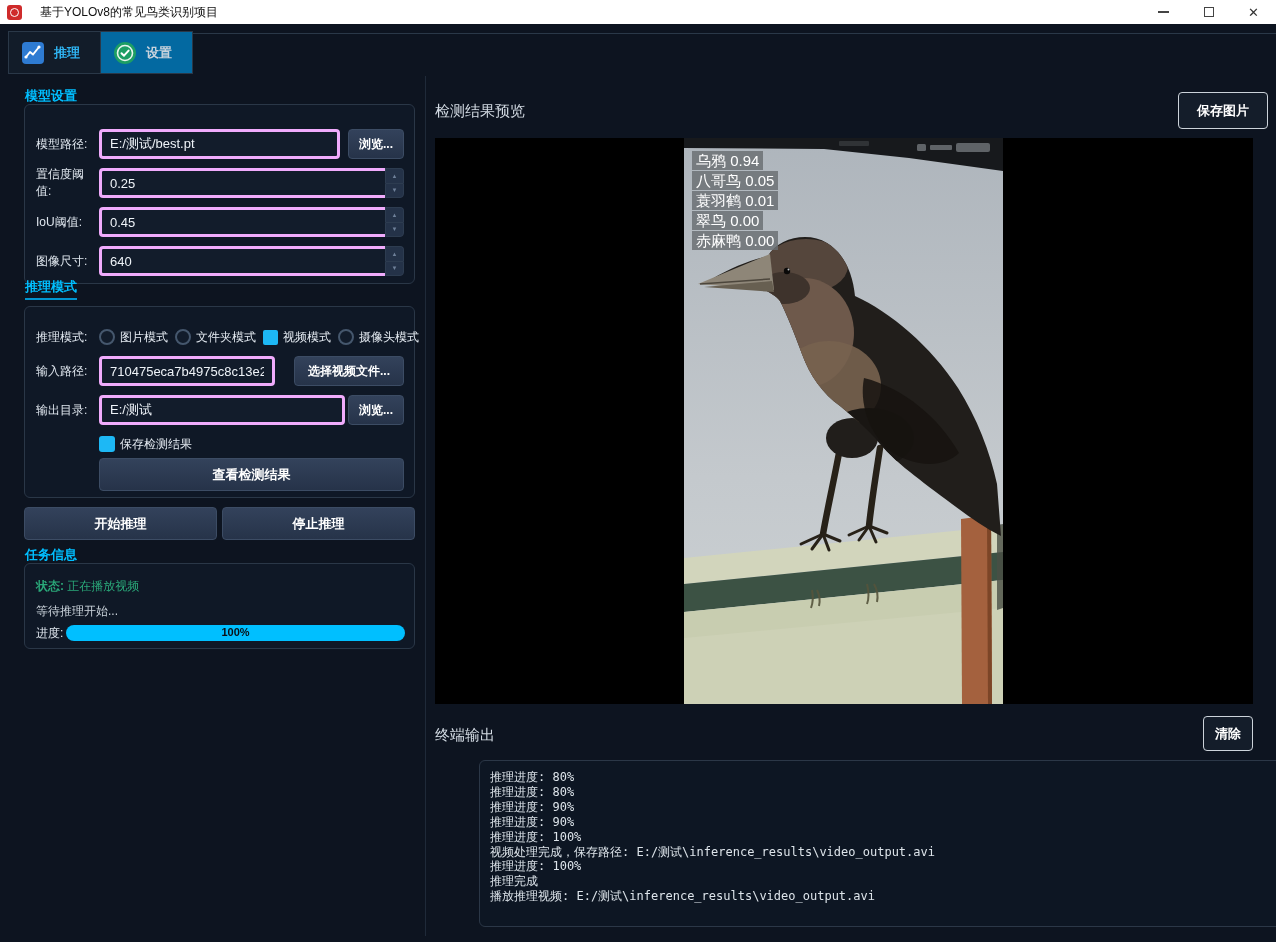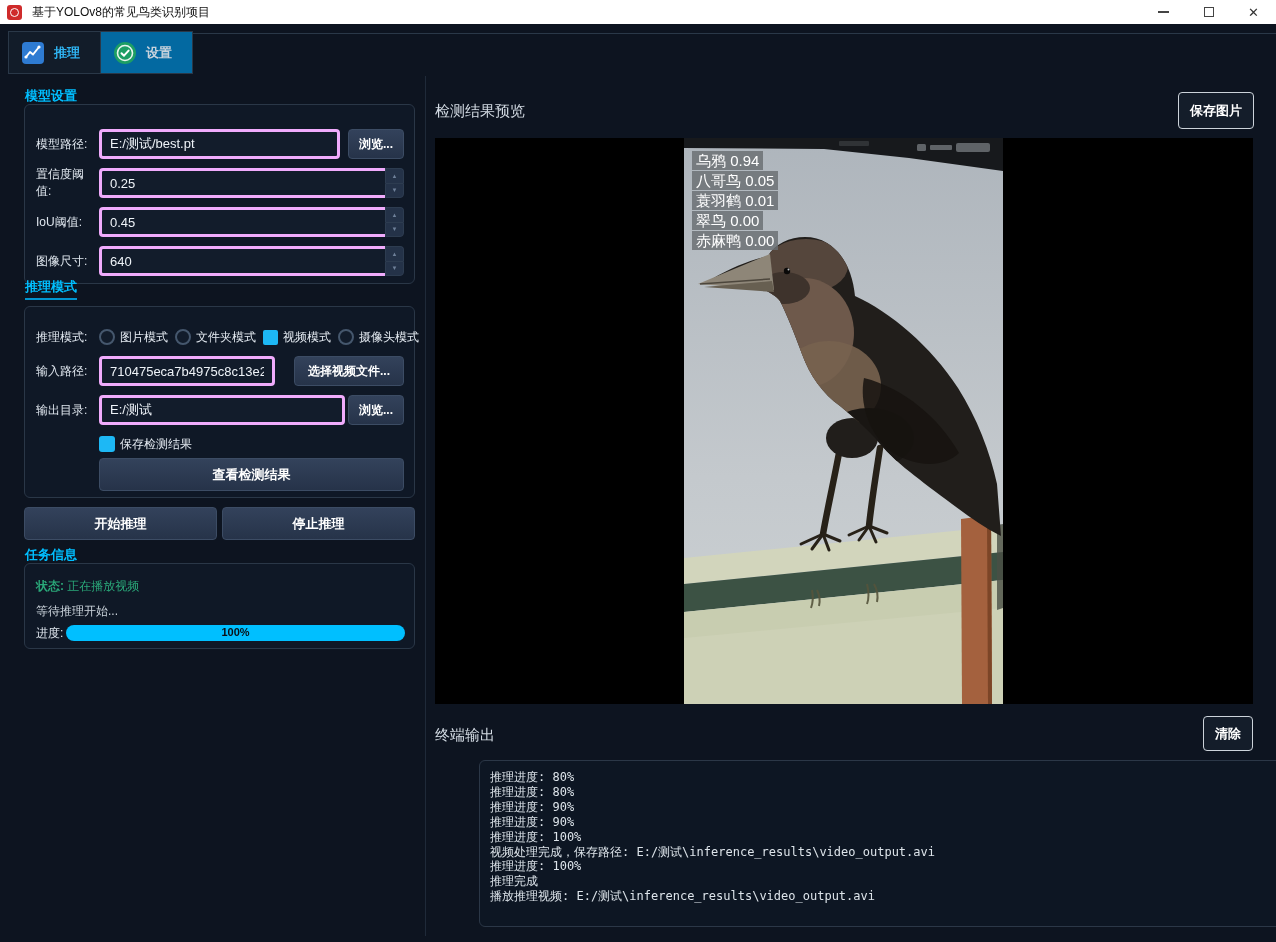--- a/index.html
+++ b/index.html
@@ -6,21 +6,21 @@
   html,body { width:1276px; height:942px; overflow:hidden; background:#0d1420;
               font-family:"Liberation Sans", sans-serif; }
   #root { position:relative; width:1276px; height:942px; background:#0d1420; }
 
   
   .titlebar { position:absolute; top:0; left:0; width:1276px; height:24px; background:#ffffff;
               display:flex; align-items:center; padding:0 0 0 7px; }
   .appicon { width:15px; height:15px; background:#cf2b2b; border-radius:3px; position:relative; flex:none; }
   .appicon::after { content:""; position:absolute; left:3px; top:3px; width:7px; height:7px;
                     border:1.5px solid #ffffff; border-radius:50%; }
-  .titletext { font-size:12px; color:#111; margin-left:10px; }
+  .titletext { font-size:12px; color:#111; margin-left:18px; }
   .wincontrols { margin-left:auto; display:flex; height:24px; }
   .winbtn { width:45px; height:24px; display:flex; align-items:center; justify-content:center; color:#222; }
   .g-min { width:11px; height:2px; background:#444; }
   .g-max { width:10px; height:10px; border:1.5px solid #444; }
   .g-close { font-size:13px; color:#333; line-height:1; }
 
   
   .tabline { position:absolute; top:33px; left:8px; width:1268px; height:1px; background:#2a3848; }
   .tabbar { position:absolute; top:31px; left:8px; display:flex; }
   .tab { height:43px; display:flex; align-items:center; gap:9px; padding:0 20px 0 12px;
@@ -233,21 +233,21 @@
       <span class="plbl">进度:</span>
       <div class="pbar">
         <span>100%</span>
       </div>
     </div>
   </div>
 
   <div class="vdivider"></div>
 
   <div class="rp-title" style="left:435px; top:102px;">检测结果预览</div>
-  <div class="outline-btn" style="left:1178px; top:92px; width:76px; height:37px;">保存图片</div>
+  <div class="outline-btn" style="left:1178px; top:92px; width:90px; height:37px;">保存图片</div>
 
   <div class="videoarea">
     <div class="vframe">
       <svg width="319" height="566" viewBox="0 0 319 566">
         <defs>
           <linearGradient id="sky" x1="0" y1="0" x2="0" y2="1">
             <stop offset="0" stop-color="#aeb5bc"></stop>
             <stop offset="0.6" stop-color="#c4c9cd"></stop>
             <stop offset="1" stop-color="#cdd2d4"></stop>
           </linearGradient>

